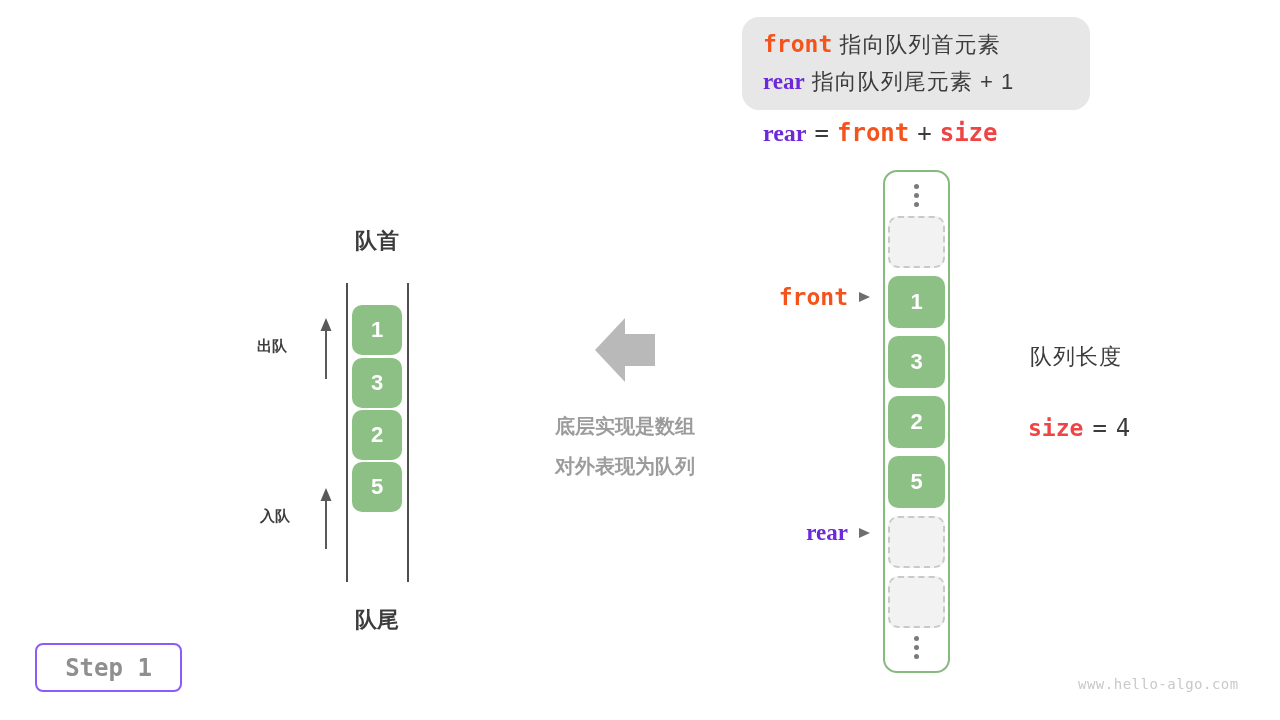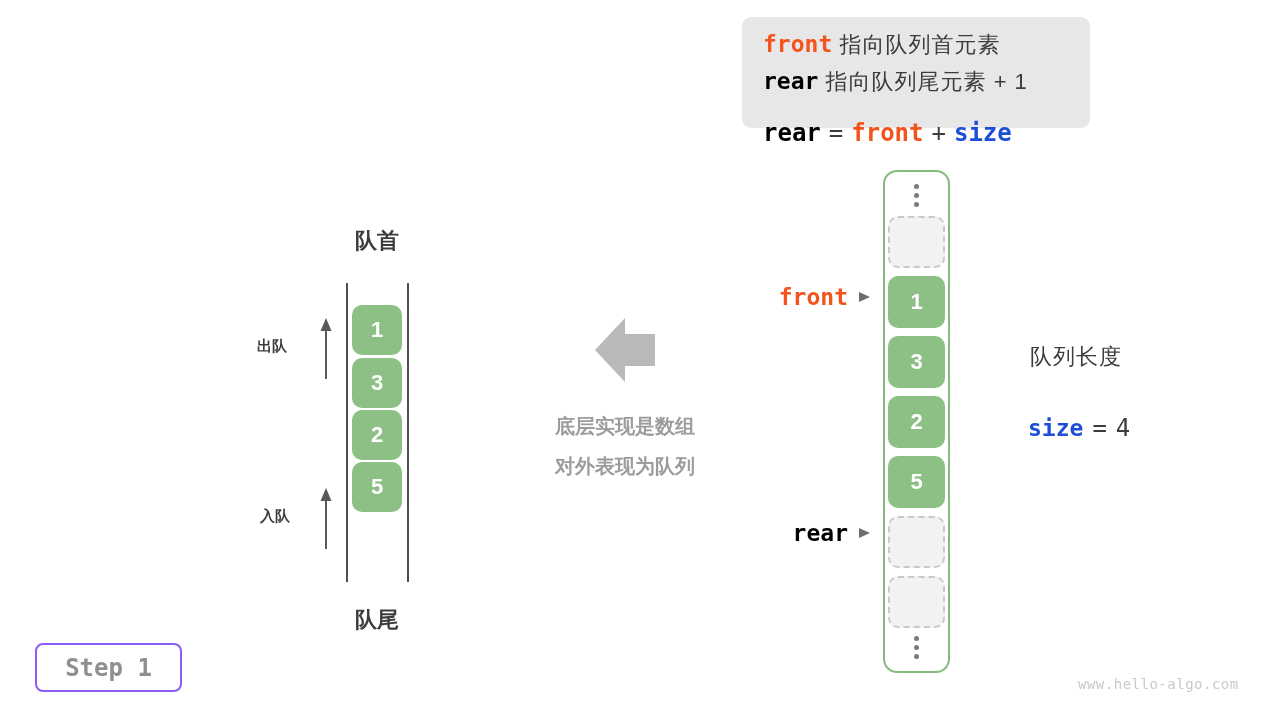--- a/index.html
+++ b/index.html
@@ -5,28 +5,28 @@
   html,body{margin:0;padding:0;}
   body{
     width:1280px;height:720px;position:relative;overflow:hidden;
     background:#ffffff;font-family:"Liberation Sans",sans-serif;color:#3c3c3c;
   }
   .abs{position:absolute;}
   .mono{font-family:"DejaVu Sans Mono","Liberation Mono",monospace;}
 
   
   .legend-box{
-    left:742px;top:17px;width:348px;height:111px;background:#e7e7e7;
-    border-radius:9px;box-sizing:border-box;padding:9px 0 0 21px;
+    left:742px;top:17px;width:348px;height:93px;background:#e7e7e7;
+    border-radius:17px;box-sizing:border-box;padding:9px 0 0 21px;
   }
   .legend-line{font-size:22px;line-height:37px;white-space:nowrap;letter-spacing:1px;}
   .kw{font-size:23px;font-weight:bold;letter-spacing:0;}
   .kw-front{color:#f4541c;}
-  .kw-rear{color:#000000;}
-  .kw-size{color:#1d4ed8;}
+  .kw-rear{color:#6d28d9;font-family:Liberation Serif, serif;}
+  .kw-size{color:#ef4444;}
 
   
   .equation{left:763px;top:119px;font-size:24px;white-space:nowrap;}
   .equation .kw{font-size:24px;}
   .equation .op{margin:0 8px;color:#3c3c3c;}
 
   
   .queue-head-label{left:346px;top:226px;width:62px;text-align:center;font-size:22px;font-weight:bold;}
   .queue-tail-label{left:346px;top:605px;width:62px;text-align:center;font-size:22px;font-weight:bold;}
   .qline{width:2px;height:299px;top:283px;background:#4f4f4f;}

